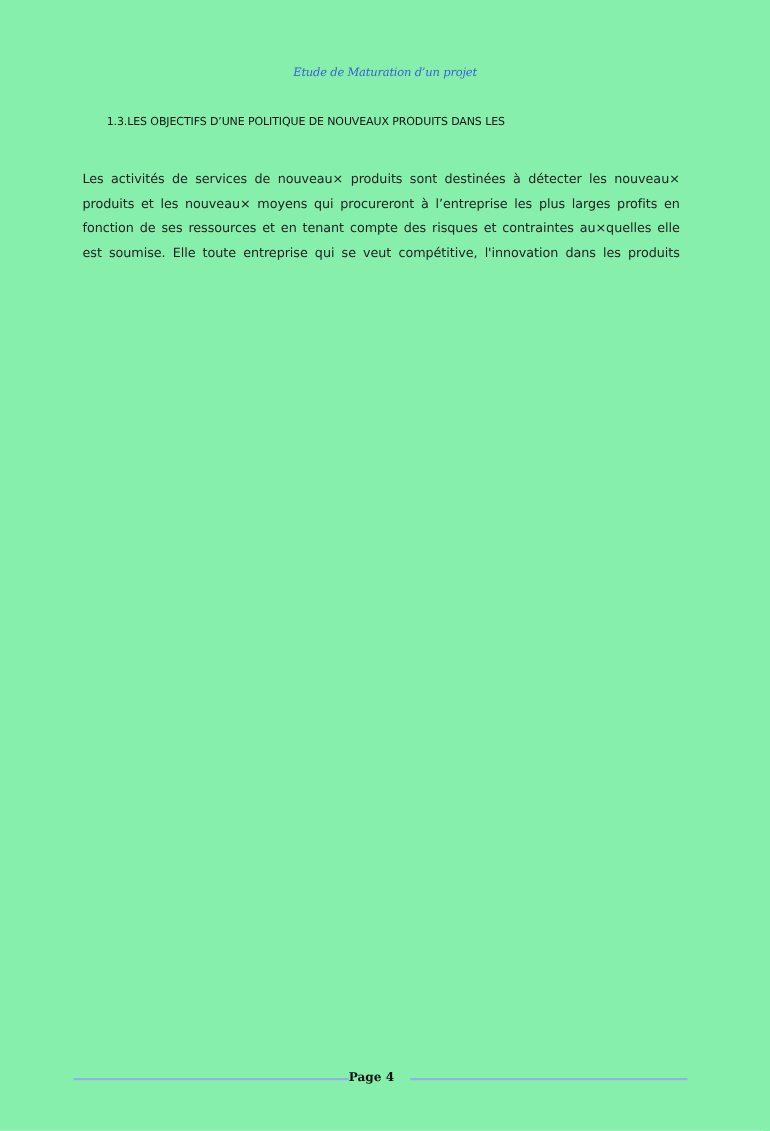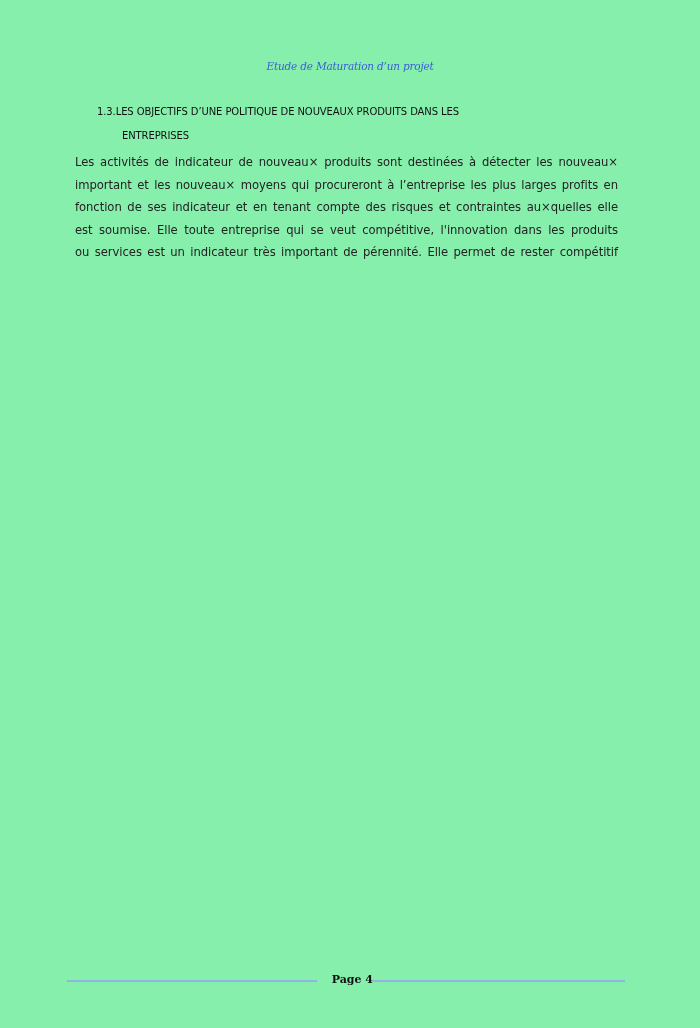--- a/index.html
+++ b/index.html
@@ -22,40 +22,38 @@
     line-height: 22.6px; text-align: justify; letter-spacing: -0.05px;
   }
   .body-text .line { display: block; text-align: justify; text-align-last: justify; white-space: nowrap; }
   .body-text .line.last { text-align-last: left; }
   .footer-line {
     position: absolute; top: 980px; height: 2px; background: #8fb4e3;
   }
   .footer-line.left { left: 67px; width: 250px; }
   .footer-line.right { left: 373px; width: 252px; }
   .footer-page {
-    position: absolute; top: 973px; left: 317px; width: 56px; text-align: right;
+    position: absolute; top: 973px; left: 317px; width: 56px; text-align: left;
     font-family: "DejaVu Serif", "Liberation Serif", serif; font-weight: bold;
     font-size: 11px; color: #111;
   }
 </style>
 </head>
 <body>
 
 <div class="page">
   <div class="header">Etude de Maturation d’un projet</div>
 
   <div class="heading">
     <span>1.3.LES OBJECTIFS D’UNE POLITIQUE DE NOUVEAUX PRODUITS DANS LES</span>
-    <span class="cont">ENTREPRISES</span>
   </div>
 
   <div class="body-text">
-    <span class="line">Les activités de indicateur de nouveau× produits sont destinées à détecter les nouveau×</span>
-    <span class="line">important et les nouveau× moyens qui procureront à l’entreprise les plus larges profits en</span>
-    <span class="line">fonction de ses indicateur et en tenant compte des risques et contraintes au×quelles elle</span>
+    <span class="line">Les activités de services de nouveau× produits sont destinées à détecter les nouveau×</span>
+    <span class="line">produits et les nouveau× moyens qui procureront à l’entreprise les plus larges profits en</span>
+    <span class="line">fonction de ses ressources et en tenant compte des risques et contraintes au×quelles elle</span>
     <span class="line">est soumise. Elle toute entreprise qui se veut compétitive, l'innovation dans les produits</span>
-    <span class="line">ou services est un indicateur très important de pérennité. Elle permet de rester compétitif</span>
   </div>
 
   <div class="footer-line left"></div>
   <div class="footer-page">Page 4</div>
   <div class="footer-line right"></div>
 </div>
 
 </body></html>

